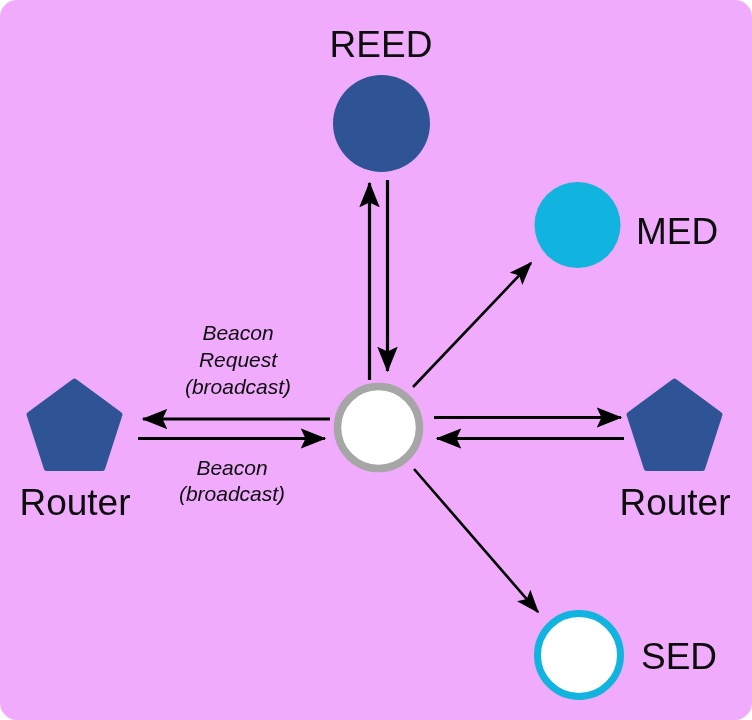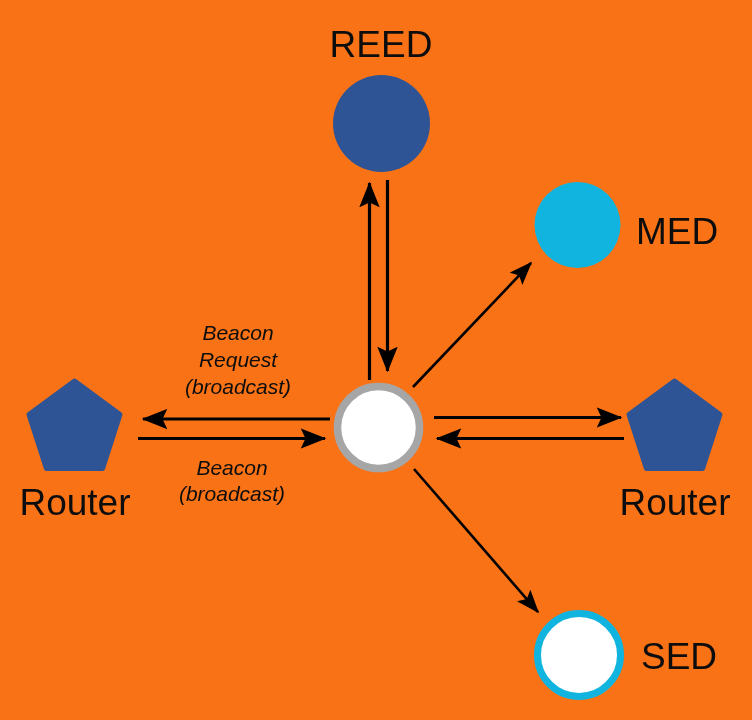--- a/index.html
+++ b/index.html
@@ -8,22 +8,23 @@
     padding: 0;
     background: #ffffff;
   }
   body {
     font-family: "Liberation Sans", sans-serif;
   }
   #diagram-root {
     position: relative;
     width: 752px;
     height: 720px;
-    background: #f97316;
+    background: #f0abfc;
     overflow: hidden;
+    border-radius: 17px;
   }
   #diagram-svg {
     position: absolute;
     top: 0;
     left: 0;
     width: 752px;
     height: 720px;
     display: block;
   }
   .node-label {

